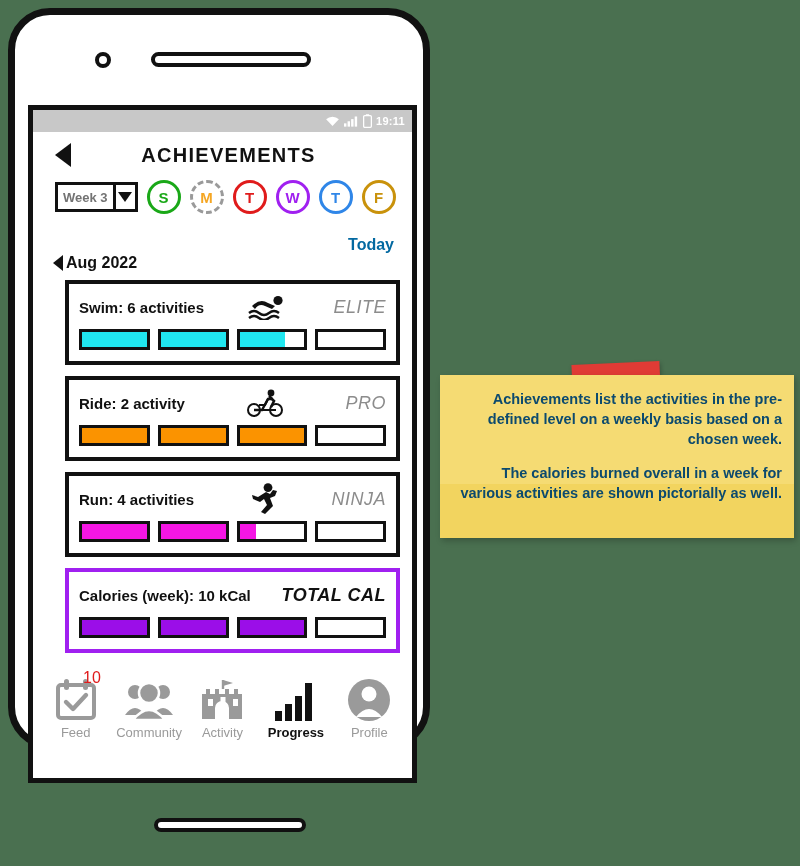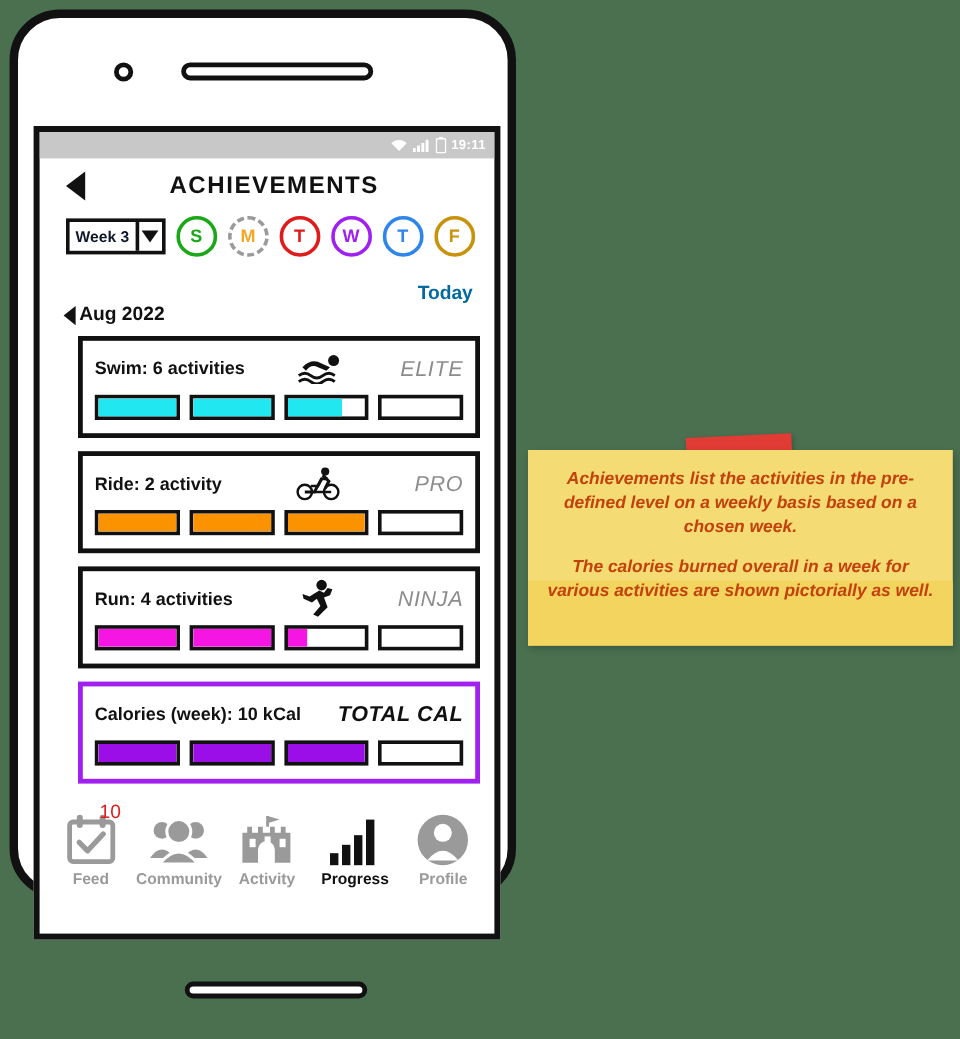--- a/index.html
+++ b/index.html
@@ -75,21 +75,21 @@
   .weekrow {
     display: flex; align-items: center;
     padding: 2px 8px 0 22px; gap: 9px;
   }
   .wk-select {
     display: flex; align-items: stretch;
     border: 3px solid #111; height: 30px; background: #fff;
   }
   .wk-label {
     display: flex; align-items: center; padding: 0 5px;
-    font-size: 13px; font-weight: bold; color: #0f172a; white-space: nowrap;
+    font-size: 13px; font-weight: bold; color: #737373; white-space: nowrap;
   }
   .wk-caret {
     width: 22px; border-left: 3px solid #111;
     display: flex; align-items: center; justify-content: center;
   }
   .wk-caret i {
     width: 0; height: 0; display: block;
     border-left: 7px solid transparent;
     border-right: 7px solid transparent;
     border-top: 10px solid #111;
@@ -143,21 +143,21 @@
 
   
   .navbar {
     display: flex; align-items: flex-end; justify-content: space-around;
     padding: 12px 6px 6px 6px; margin-top: 10px;
   }
   .navitem {
     display: flex; flex-direction: column; align-items: center; gap: 2px;
     position: relative; width: 74px;
   }
-  .navlabel { font-size: 13px; color: #9a9a9a; font-weight: bold; }
+  .navlabel { font-size: 13px; color: #9a9a9a; }
   .navitem.active .navlabel { color: #111; font-weight: bold; }
   .badge {
     position: absolute; left: 44px; top: -6px;
     color: #e01b1b; font-size: 16px; font-weight: normal;
   }
   .navicon { height: 48px; display: flex; align-items: flex-end; }
 
   
   .note {
     position: absolute; left: 440px; top: 375px;
@@ -165,22 +165,22 @@
     background: #f5db73;
     box-shadow: 2px 3px 6px rgba(0,0,0,.22);
   }
   .note .note-lower {
     position: absolute; left: 0; right: 0; bottom: 0; height: 54px;
     background: #f2d45f;
   }
   .note-text {
     position: relative; z-index: 2;
     padding: 14px 12px 0 12px;
-    text-align: center; color: #c2410c;
-    font-size: 14.5px; font-weight: bold; line-height: 1.38; font-style: italic;
+    text-align: right; color: #0c4a6e;
+    font-size: 14.5px; font-weight: bold; line-height: 1.38;
   }
   .note-text p + p { margin-top: 14px; }
   .tape {
     position: absolute; left: 572px; top: 363px;
     width: 88px; height: 28px;
     background: #e03b35;
     transform: rotate(-2.5deg);
     box-shadow: 1px 2px 4px rgba(0,0,0,.25);
   }
 </style>

